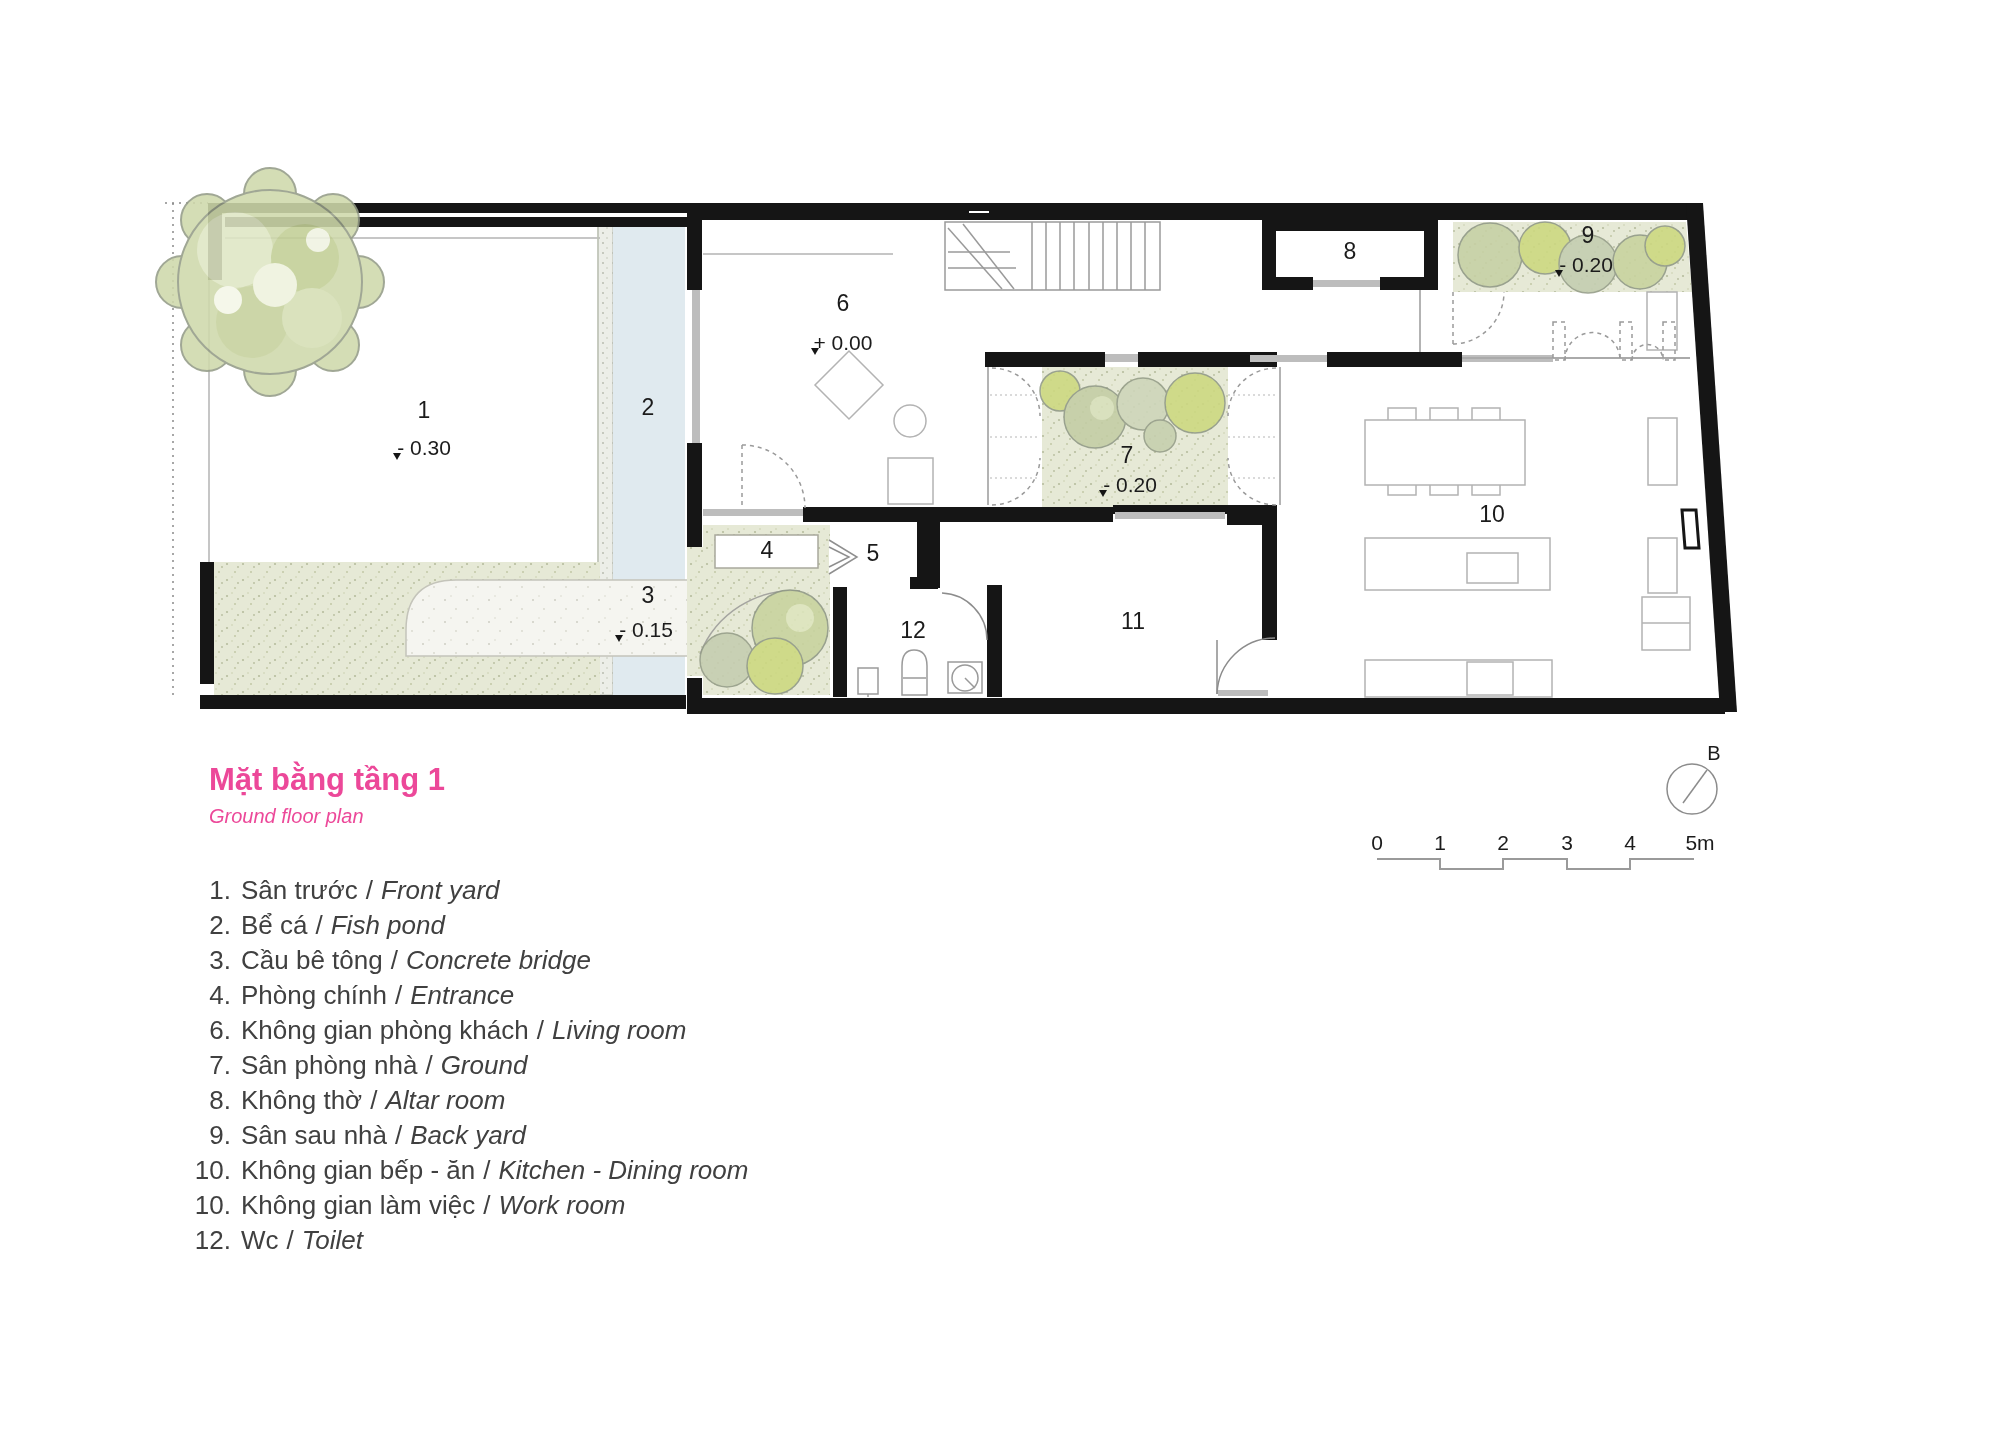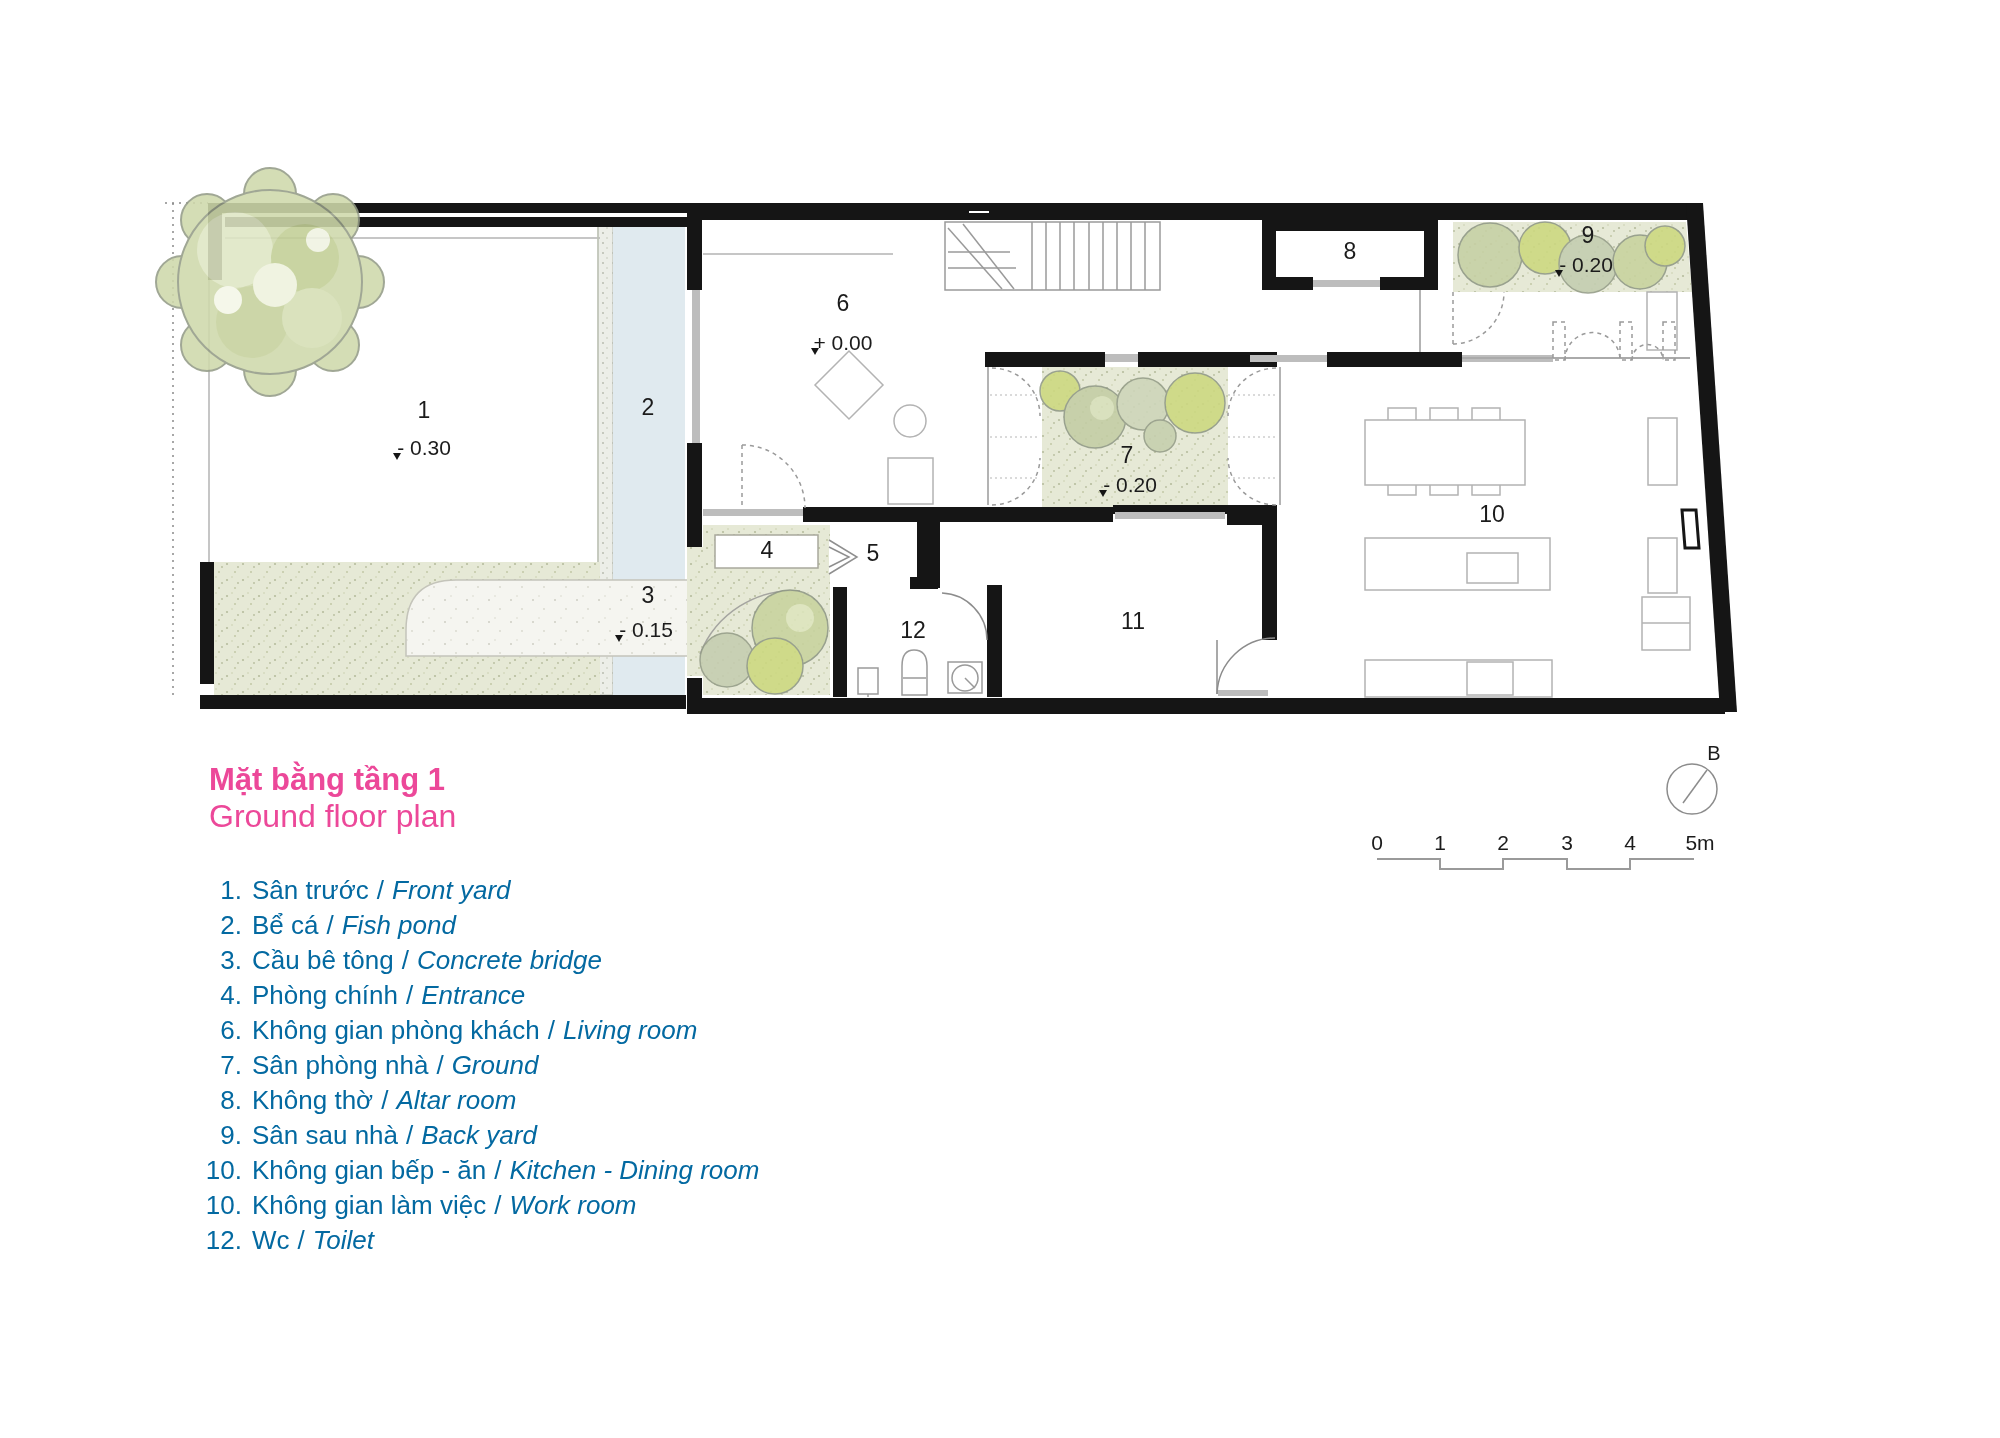--- a/index.html
+++ b/index.html
@@ -1,22 +1,22 @@
 <!DOCTYPE html>
 <html><head>
 <meta charset="utf-8">
 <style>
   html,body{margin:0;padding:0;background:#ffffff;}
   .page{position:relative;width:2000px;height:1438px;background:#fff;overflow:hidden;
         font-family:"Liberation Sans", sans-serif;}
   .plan-svg{position:absolute;left:0;top:0;}
   .titleblock{position:absolute;left:209px;top:762px;color:#ec4899;}
   .titleblock .t1{font-size:31px;font-weight:bold;line-height:36px;}
-  .titleblock .t2{font-size:32px;line-height:36px;}
-  .legend{position:absolute;left:154px;top:873px;color:#0369a1;}
+  .titleblock .t2{font-size:20px;font-style:italic;line-height:36px;}
+  .legend{position:absolute;left:143px;top:873px;color:#404040;}
   .lrow{height:35px;line-height:35px;font-size:26px;white-space:nowrap;}
   .lnum{display:inline-block;width:88px;text-align:right;}
   .lvi{margin-left:10px;}
   .lsep{margin:0 8px;}
   .len{font-style:italic;}
   svg text{font-family:"Liberation Sans", sans-serif;fill:#1b1b1b;}
   .roomnum{font-size:23px;}
   .lvl{font-size:21px;}
 </style>
 </head>

